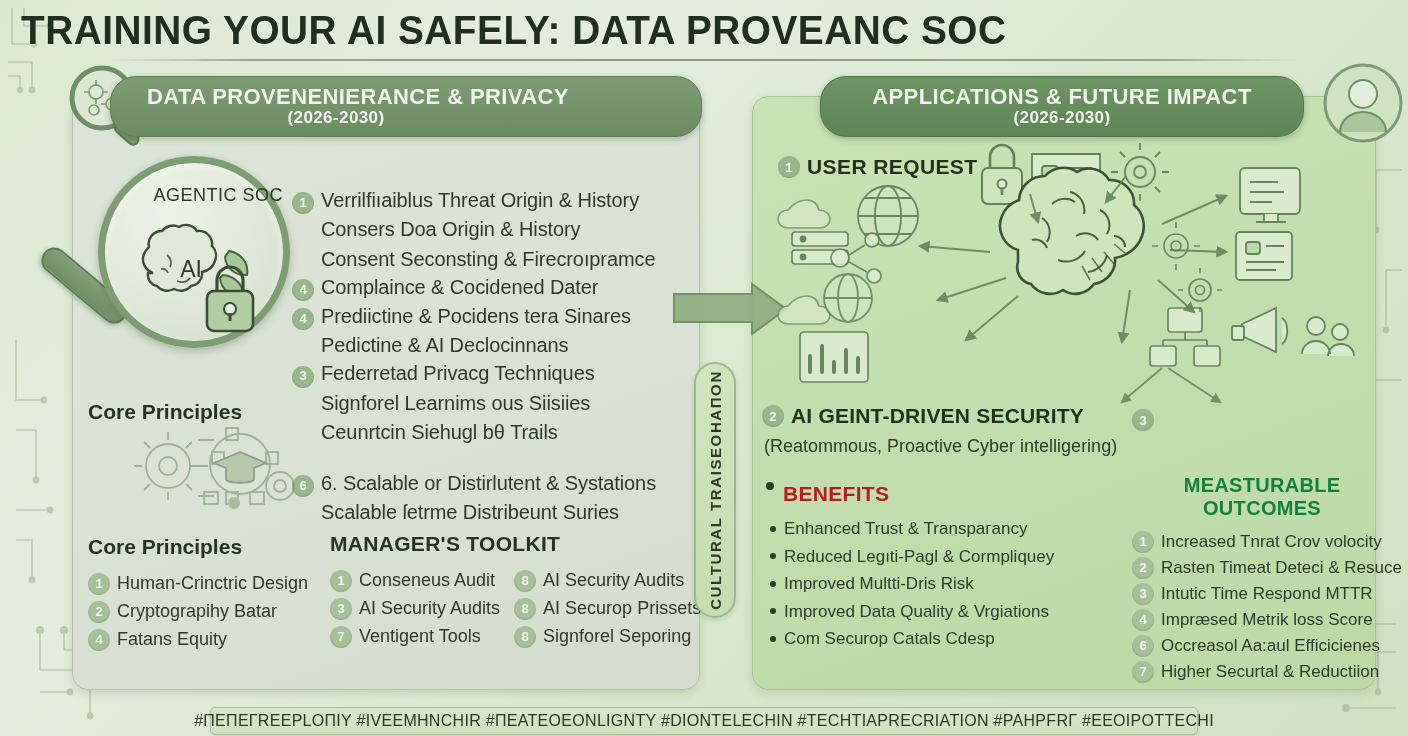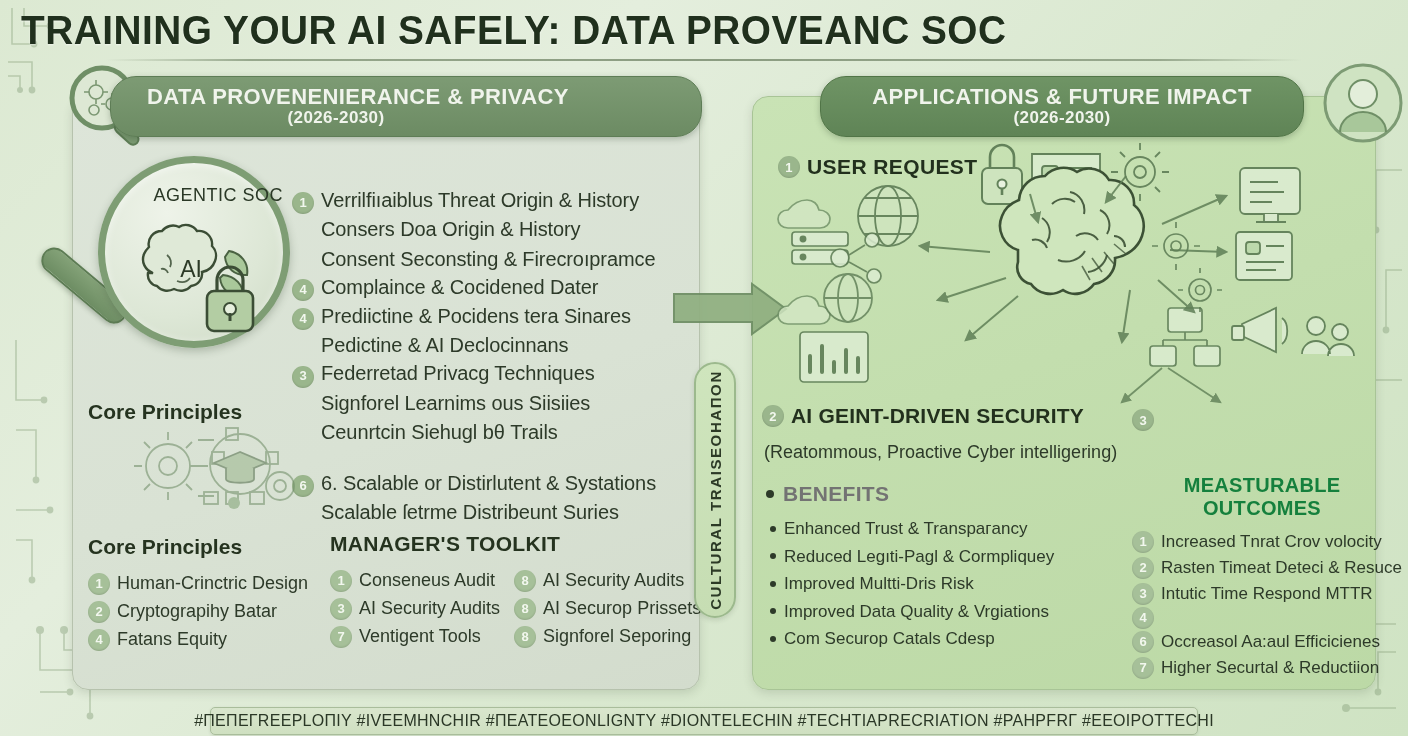--- a/index.html
+++ b/index.html
@@ -122,25 +122,25 @@
     transform:translate(-50%,-50%) rotate(-90deg);
     white-space:nowrap; font-size:15px; font-weight:bold;
     letter-spacing:1.6px; color:#2c3a26;
   }
 
   
   .r-step1 { position:absolute; left:778px; top:155px; display:flex; align-items:center;
     font-size:21px; font-weight:bold; color:#22301d; letter-spacing:.4px; }
   .r-step2 { position:absolute; left:762px; top:404px; }
   .r-step2 .l1 { display:flex; align-items:center; font-size:21px; font-weight:bold; color:#22301d; letter-spacing:.2px; }
-  .r-step2 .l2 { font-size:18px; color:#2d3a29; margin-left:2px; margin-top:14px; }
+  .r-step2 .l2 { font-size:18px; color:#2d3a29; margin-left:2px; margin-top:8px; }
   .r-step3 { position:absolute; left:1132px; top:409px; }
 
   .benefits { position:absolute; left:766px; top:482px; width:340px; }
-  .ben-head { display:flex; align-items:center; font-size:21px; font-weight:bold; color:#737373; letter-spacing:.3px; }
+  .ben-head { display:flex; font-size:21px; font-weight:bold; color:#b91c1c; letter-spacing:.3px; }
   .dot { width:8px; height:8px; border-radius:50%; background:#2d3a29; margin-right:9px; }
   .dot.sm { width:6px; height:6px; margin-right:8px; }
   .ben-item { display:flex; align-items:center; font-size:17px; color:#2d3a29; line-height:1.62; white-space:nowrap; }
   .benefits .list { margin-top:9px; margin-left:4px; }
 
   .outcomes { position:absolute; left:1132px; top:474px; width:260px; }
   .out-head { font-size:20px; font-weight:bold; color:#15803d; letter-spacing:.3px; margin-bottom:9px; text-align:center; }
   .out-item { display:flex; align-items:center; font-size:17px; color:#2d3a29; line-height:1.53; white-space:nowrap; }
 
   
@@ -620,20 +620,21 @@
   <div class="out-item">
       <span class="num light">2</span>
       <span>Rasten Timeat Deteci &amp; Resuce</span>
     </div>
   <div class="out-item">
       <span class="num light">3</span>
       <span>Intutic Time Respond MTTR</span>
     </div>
   <div class="out-item">
       <span class="num light">4</span>
+      <span>Impræsed Metrik loss Score</span>
     </div>
   <div class="out-item">
       <span class="num light">6</span>
       <span>Occreasol Aa:aul Efficicienes</span>
     </div>
   <div class="out-item">
       <span class="num light">7</span>
       <span>Higher Securtal &amp; Reductiion</span>
     </div>
 </div>

